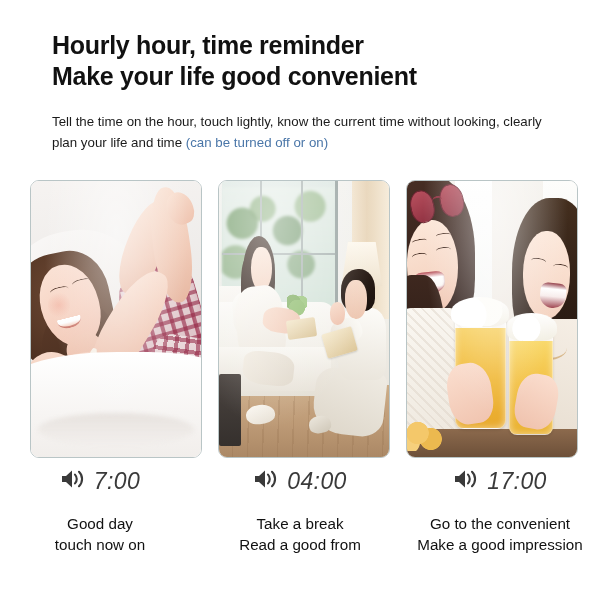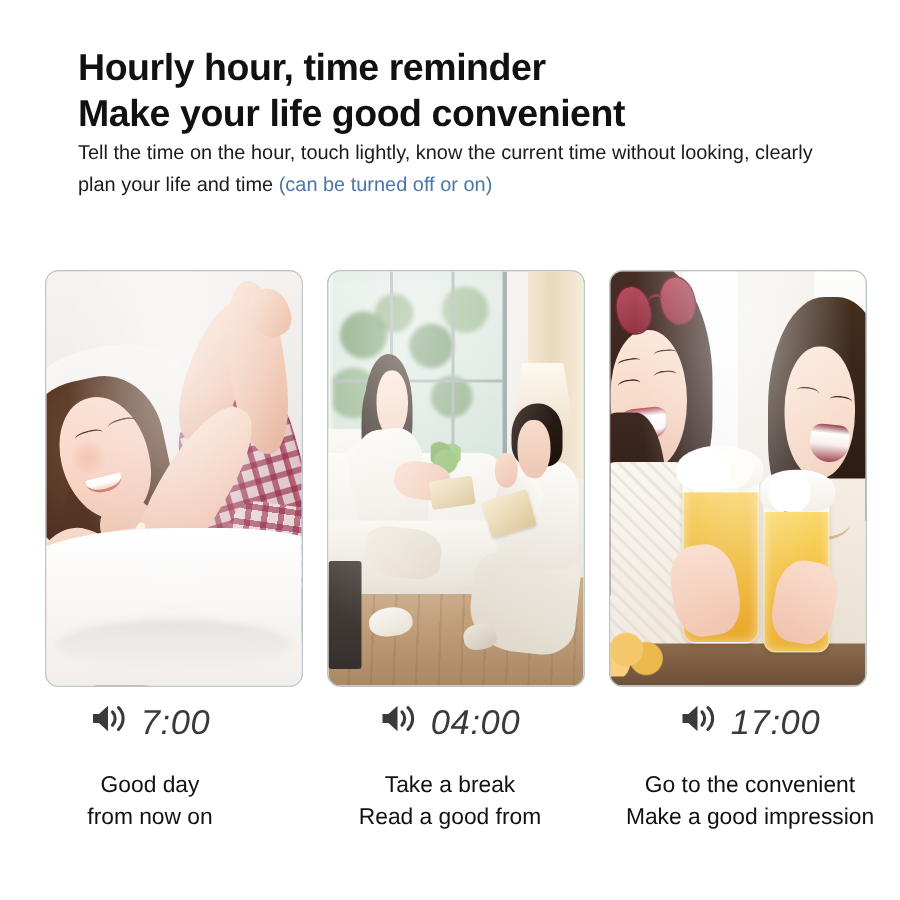--- a/index.html
+++ b/index.html
@@ -26,20 +26,21 @@
     font-size: 25px;
     font-weight: bold;
     color: #111111;
     line-height: 1.22;
     letter-spacing: -0.3px;
     white-space: nowrap;
   }
   .headline .l2 { display: block; }
 
   .subcopy {
+    margin-top: 20px;
     font-size: 13.3px;
     color: #1b1b1b;
     line-height: 1.58;
     width: 500px;
   }
   .subcopy .accent {
     color: #4a76a8;
   }
 
   
@@ -710,21 +711,21 @@
         <svg width="25" height="22" viewBox="0 0 25 22" aria-hidden="true">
           <path d="M2 8 H6 L12 2.5 V19.5 L6 14 H2 Z" fill="#3a3a3a"></path>
           <path d="M15 6.6 A6.4 6.4 0 0 1 15 15.4" stroke="#3a3a3a" stroke-width="2.1" fill="none" stroke-linecap="round"></path>
           <path d="M19 3.8 A10 10 0 0 1 19 18.2" stroke="#3a3a3a" stroke-width="2.1" fill="none" stroke-linecap="round"></path>
         </svg>
       </span>
       <span class="timeTxt">7:00</span>
     </div>
     <div class="capLines">
       <div>Good day</div>
-      <div>from now on</div>
+      <div>touch now on</div>
     </div>
   </div>
 
   <div class="cap">
     <div class="timeRow">
       <span class="spk">
         <svg width="25" height="22" viewBox="0 0 25 22" aria-hidden="true">
           <path d="M2 8 H6 L12 2.5 V19.5 L6 14 H2 Z" fill="#3a3a3a"></path>
           <path d="M15 6.6 A6.4 6.4 0 0 1 15 15.4" stroke="#3a3a3a" stroke-width="2.1" fill="none" stroke-linecap="round"></path>
           <path d="M19 3.8 A10 10 0 0 1 19 18.2" stroke="#3a3a3a" stroke-width="2.1" fill="none" stroke-linecap="round"></path>

